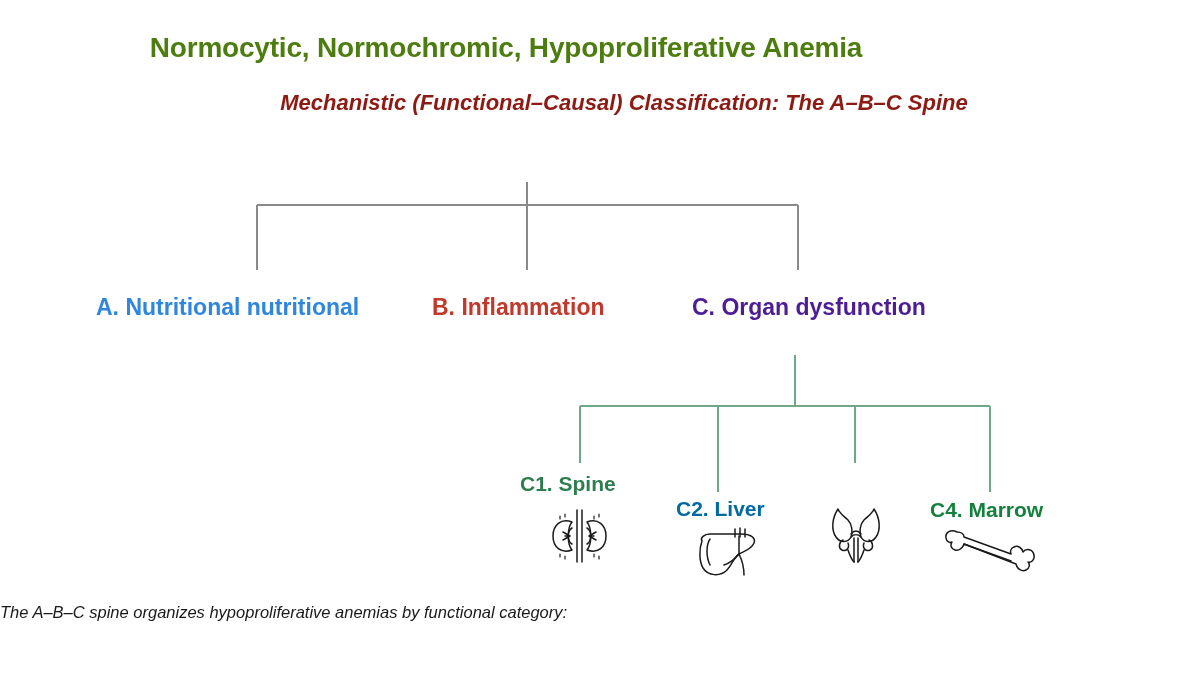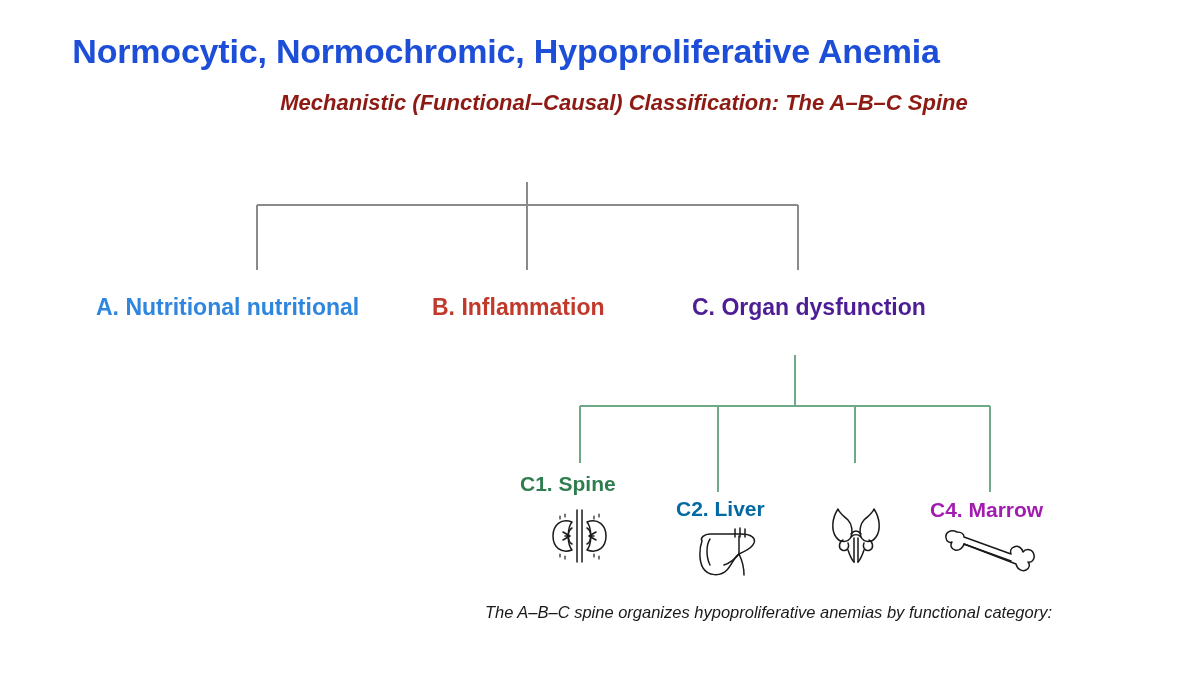--- a/index.html
+++ b/index.html
@@ -16,23 +16,23 @@
     font-family: "Liberation Sans", sans-serif;
   }
 
   
   #title {
     position: absolute;
     left: 0;
     top: 32px;
     width: 1012px;
     text-align: center;
-    font-size: 34px;
+    font-size: 28px;
     font-weight: bold;
-    color: #1d4ed8;
+    color: #4d7c0f;
     letter-spacing: -0.2px;
     white-space: nowrap;
   }
   #subtitle {
     position: absolute;
     left: 0;
     top: 90px;
     width: 1200px;
     text-align: center;
     font-size: 22px;
@@ -73,21 +73,21 @@
   .organ-icon svg {
     display: block;
   }
 
   
   #caption {
     position: absolute;
     left: 0;
     top: 600px;
     width: 1052px;
-    text-align: right;
+    text-align: left;
     font-size: 16.5px;
     font-style: italic;
     color: #1a1a1a;
     line-height: 25px;
   }
   #caption .cap-line {
     display: block;
     white-space: nowrap;
   }
 </style>
@@ -122,21 +122,21 @@
       <line x1="990" y1="406" x2="990" y2="492"></line>
     </g>
   </svg>
 
   <div class="node-label level1" style="left:96px; top:294px; color:#2E86DE;">A. Nutritional nutritional</div>
   <div class="node-label level1" style="left:432px; top:294px; color:#C0392B;">B. Inflammation</div>
   <div class="node-label level1" style="left:692px; top:294px; color:#4c1d95;">C. Organ dysfunction</div>
 
   <div class="node-label level2" style="left:520px; top:472px; color:#2E7D4F;">C1. Spine</div>
   <div class="node-label level2" style="left:676px; top:497px; color:#0369a1;">C2. Liver</div>
-  <div class="node-label level2" style="left:930px; top:498px; color:#a21caf;">C4. Marrow</div>
+  <div class="node-label level2" style="left:930px; top:498px; color:#15803d;">C4. Marrow</div>
 
   <div class="organ-icon" style="left:548px; top:506px;">
     <svg width="62" height="60" viewBox="0 0 62 60">
       <g stroke="#1a1a1a" stroke-width="1.5" fill="none" stroke-linecap="round" stroke-linejoin="round">
 
         <line x1="29" y1="4" x2="29" y2="56"></line>
         <line x1="34" y1="4" x2="34" y2="56"></line>
 
         <path d="M24 16 C13 12, 5 19, 5 30 C5 41, 13 48, 24 44 C19 38, 19 22, 24 16 Z"></path>
         <path d="M24 22 C19 25, 19 35, 24 38"></path>

